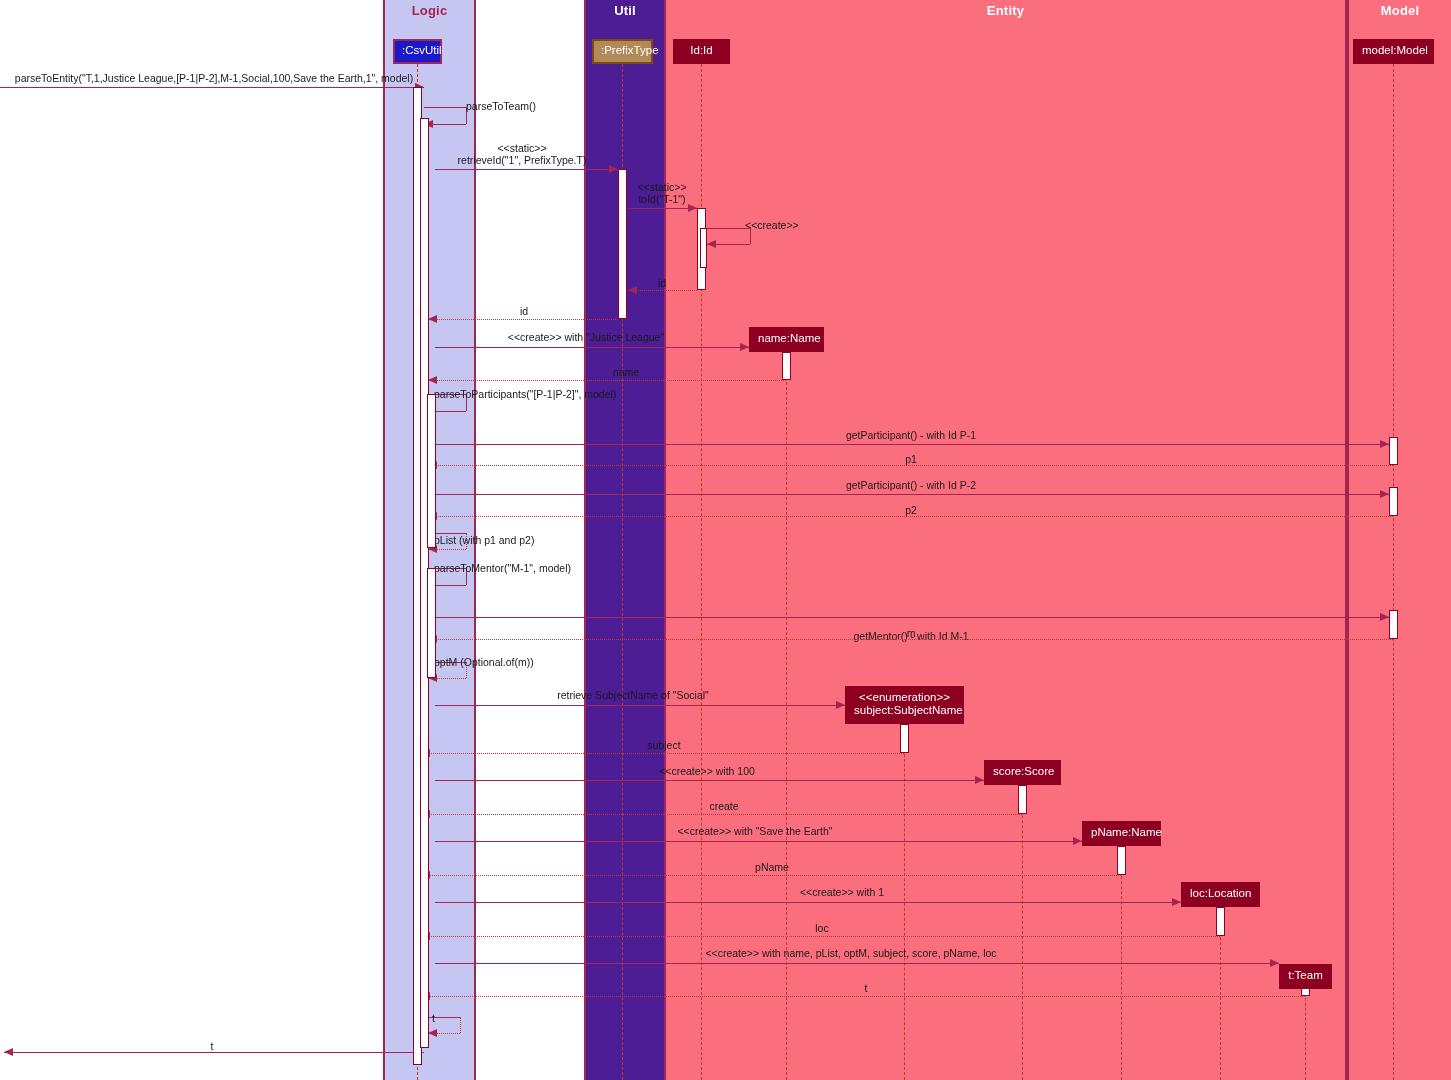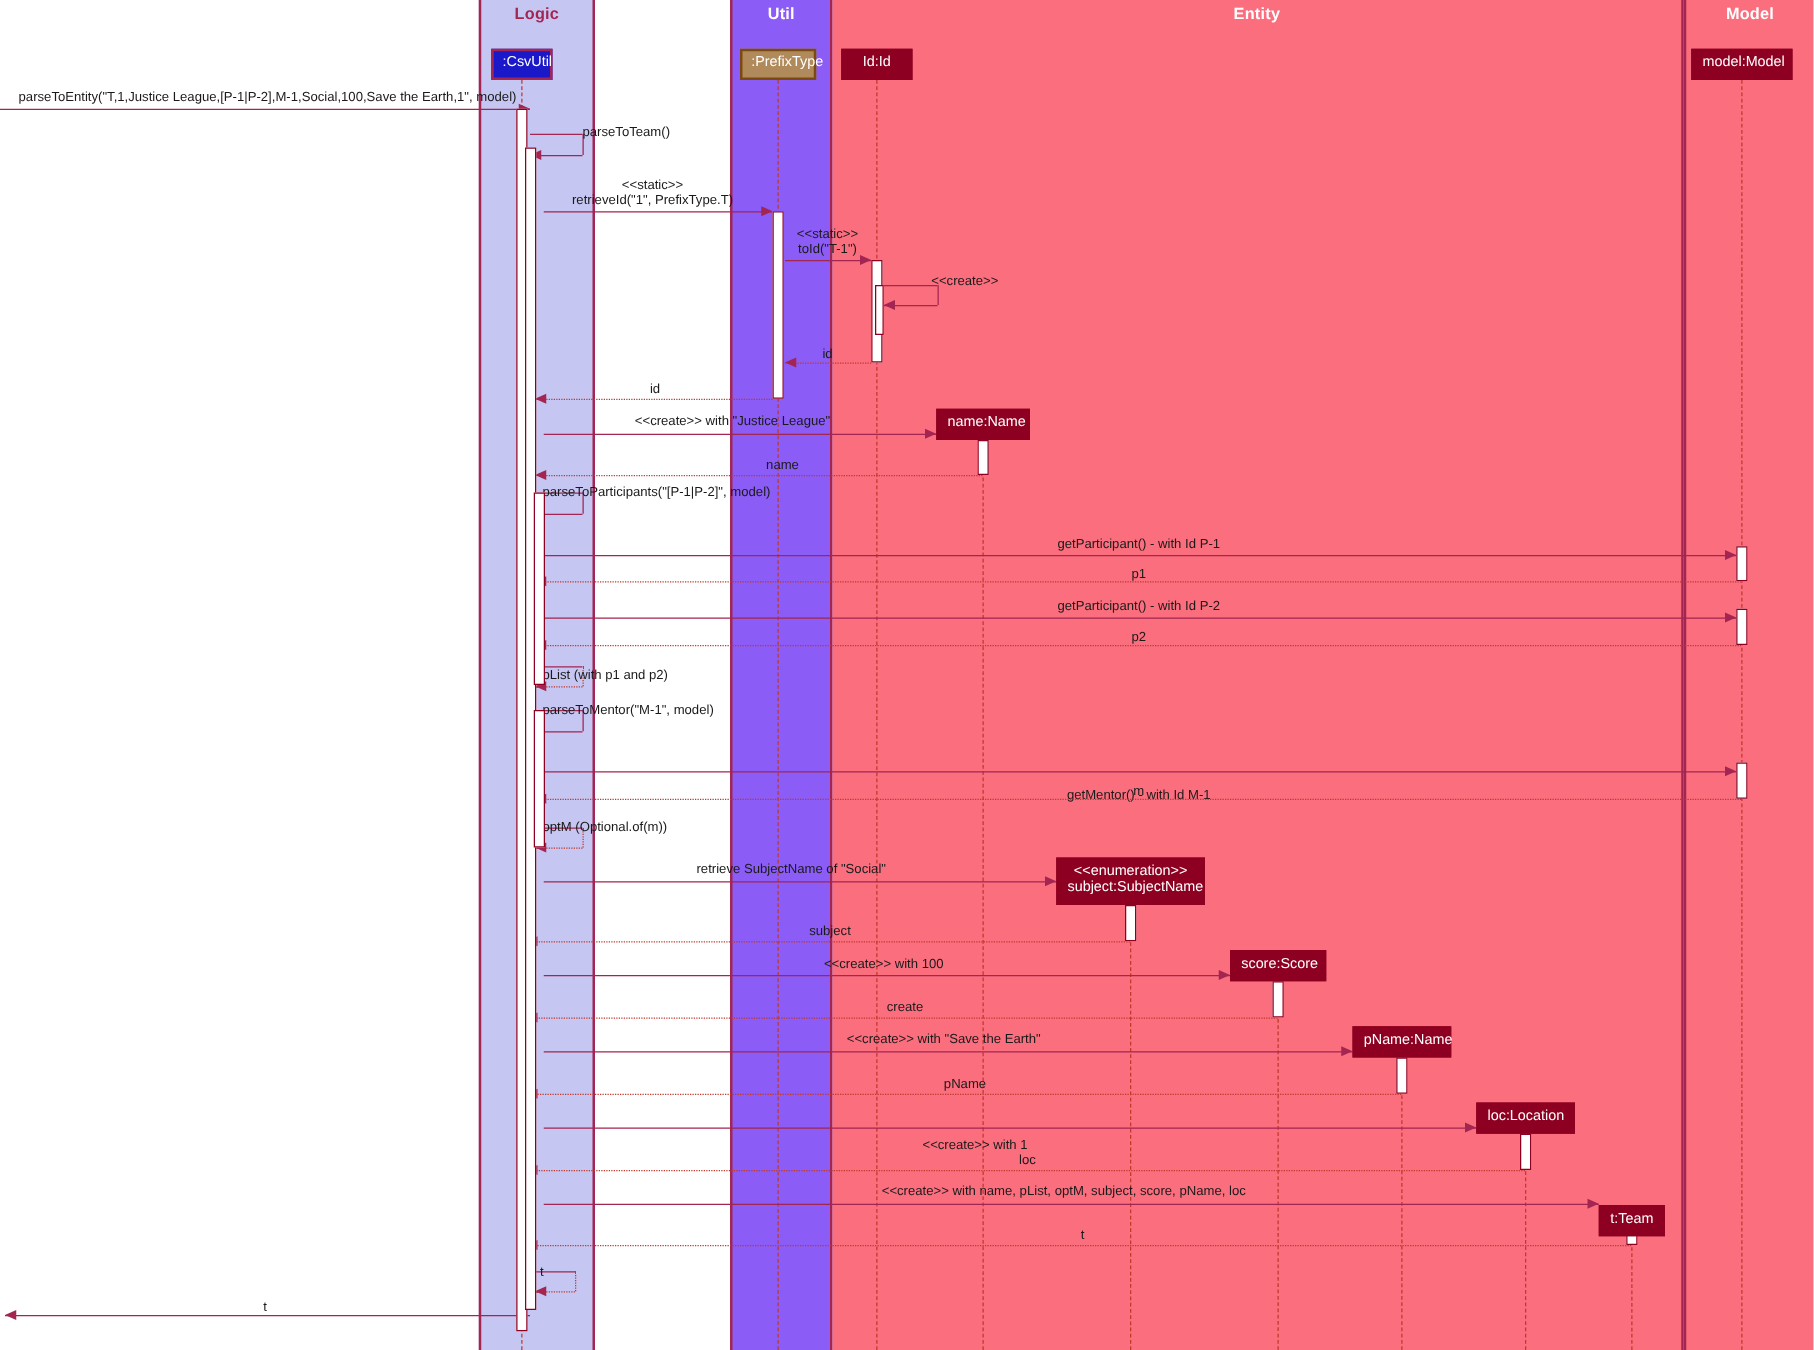--- a/index.html
+++ b/index.html
@@ -5,21 +5,21 @@
   html,body{margin:0;padding:0;background:#ffffff;}
   body{font-family:"Liberation Sans","DejaVu Sans",sans-serif;}
   #canvas{position:relative;width:1451px;height:1080px;overflow:hidden;background:#fff;}
 
   
   .band{position:absolute;top:0;bottom:0;box-sizing:border-box;}
   .band-title{position:absolute;top:3px;left:0;right:0;text-align:center;
               color:#ffffff;font-weight:bold;font-size:13px;letter-spacing:.2px;}
   .band.logic {background:#c6c6f2;border-left:2px solid #a32552;border-right:2px solid #a32552;}
   .band.logic .band-title{color:#a32552;}
-  .band.util  {background:#8b5cf6;border-left:2px solid #a32552;border-right:2px solid #a32552;}
+  .band.util  {background:#4c1d95;border-left:2px solid #a32552;border-right:2px solid #a32552;}
   .band.entity{background:#fa6e7e;border-left:0px solid #a32552;border-right:2px solid #a32552;}
   .band.model {background:#fa6e7e;border-left:2px solid #a32552;}
 
   
   .lbox{position:absolute;box-sizing:border-box;border:2px solid;text-align:center;
         color:#ffffff;font-size:11.5px;line-height:13px;padding:3px 7px;white-space:nowrap;}
   .lbox.blue  {background:#1a18c8;border-color:#a32552;}
   .lbox.tan   {background:#b08a5a;border-color:#7a4a10;}
   .lbox.dark  {background:#8e0021;border-color:#8e0021;}
 
@@ -251,21 +251,21 @@
       </div>
       <div></div>
       <div class="msg ret" style="left: 421px; top: 875px; width: 700px;"></div>
       <div class="head l" style="left: 421px; top: 871px;"></div>
       <div class="lbl c" style="left: 772px; top: 861px;">
         <div style="text-align: center;">pName</div>
       </div>
       <div></div>
       <div class="msg" style="left: 435px; top: 902px; width: 746px;"></div>
       <div class="head r" style="left: 1172px; top: 898px;"></div>
-      <div class="lbl c" style="left: 780px; top: 886px; margin-top: 24px;">
+      <div class="lbl c" style="left: 842px; top: 886px;">
         <div style="text-align: center;">&lt;&lt;create&gt;&gt; with 1</div>
       </div>
       <div></div>
       <div class="msg ret" style="left: 421px; top: 936px; width: 799px;"></div>
       <div class="head l" style="left: 421px; top: 932px;"></div>
       <div class="lbl c" style="left: 822px; top: 922px;">
         <div style="text-align: center;">loc</div>
       </div>
       <div></div>
       <div class="msg" style="left: 435px; top: 963px; width: 844px;"></div>

